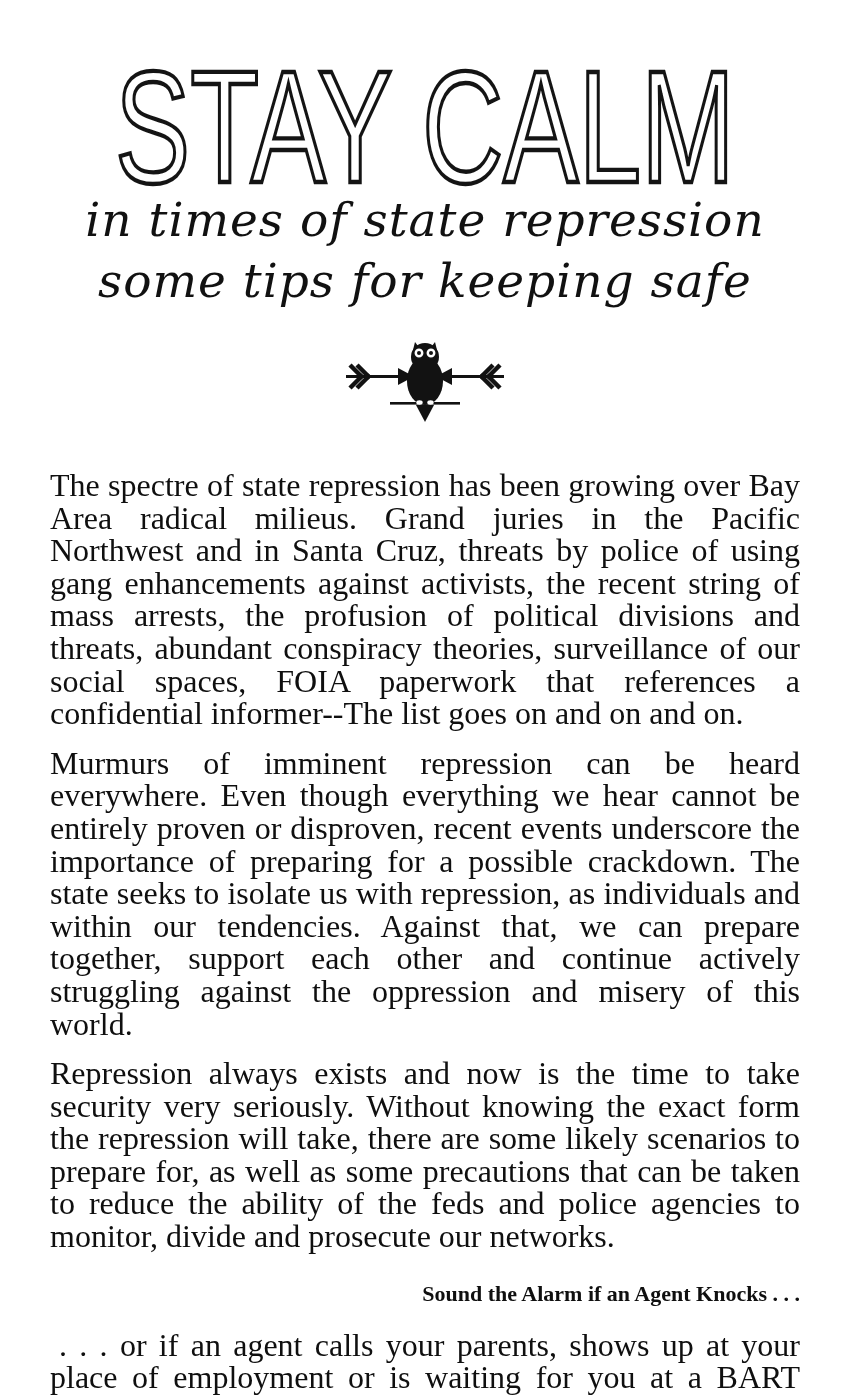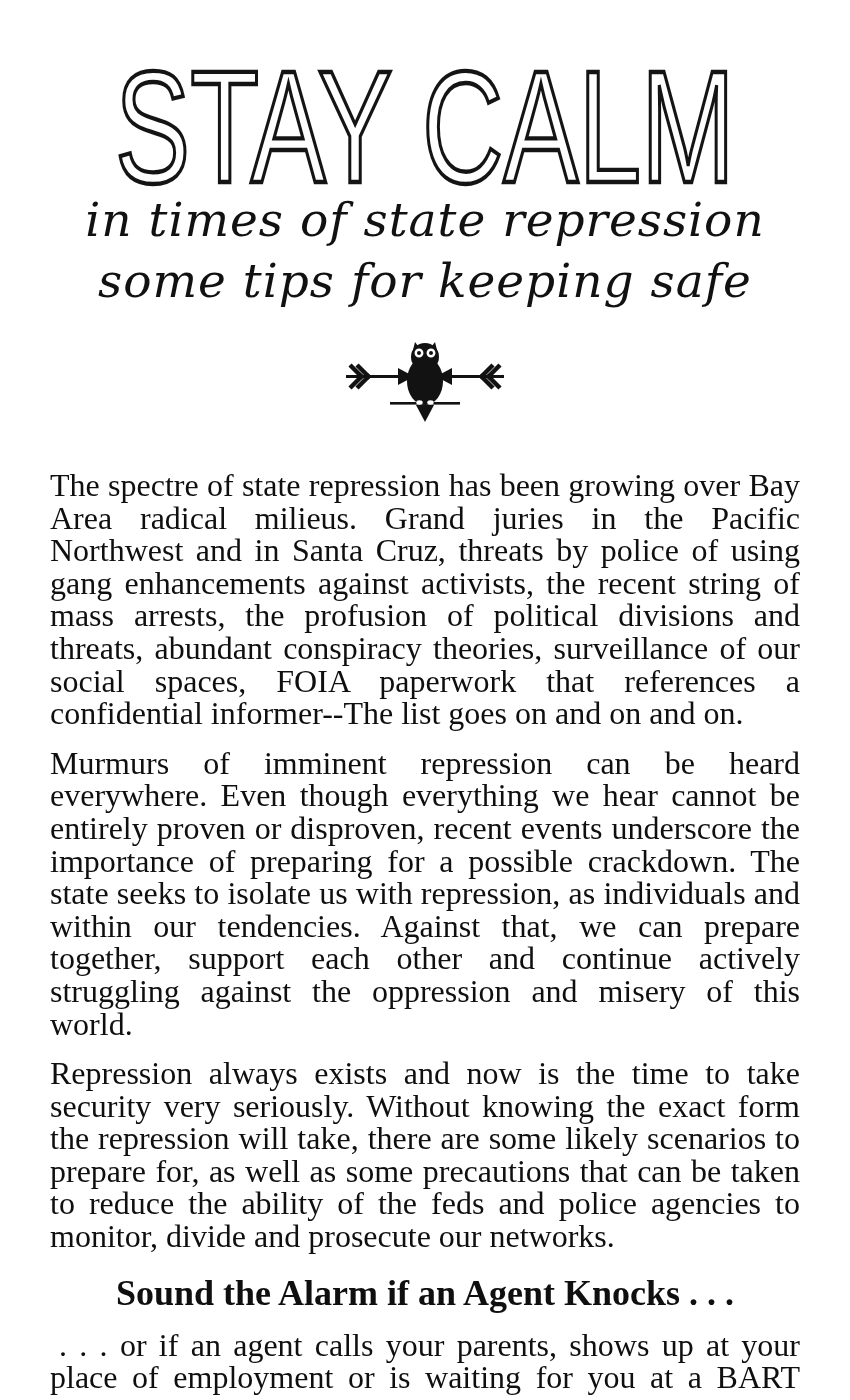--- a/index.html
+++ b/index.html
@@ -32,25 +32,25 @@
 
   .content { margin-top: 46px; }
   .content p {
     margin: 0 0 17px 0;
     font-size: 32px;
     line-height: 32.6px;
     text-align: justify;
     color: #0f0f0f;
   }
   .content h2 {
-    font-size: 36px;
+    font-size: 22px;
     line-height: 33px;
     font-weight: bold;
     margin: 24px 0 19px 0;
-    text-align: center;
+    text-align: right;
   }
   .content p.closing {
     text-align-last: justify;
     text-indent: 9px;
     margin-bottom: 0;
   }
 </style>
 </head>
 <body>
 

